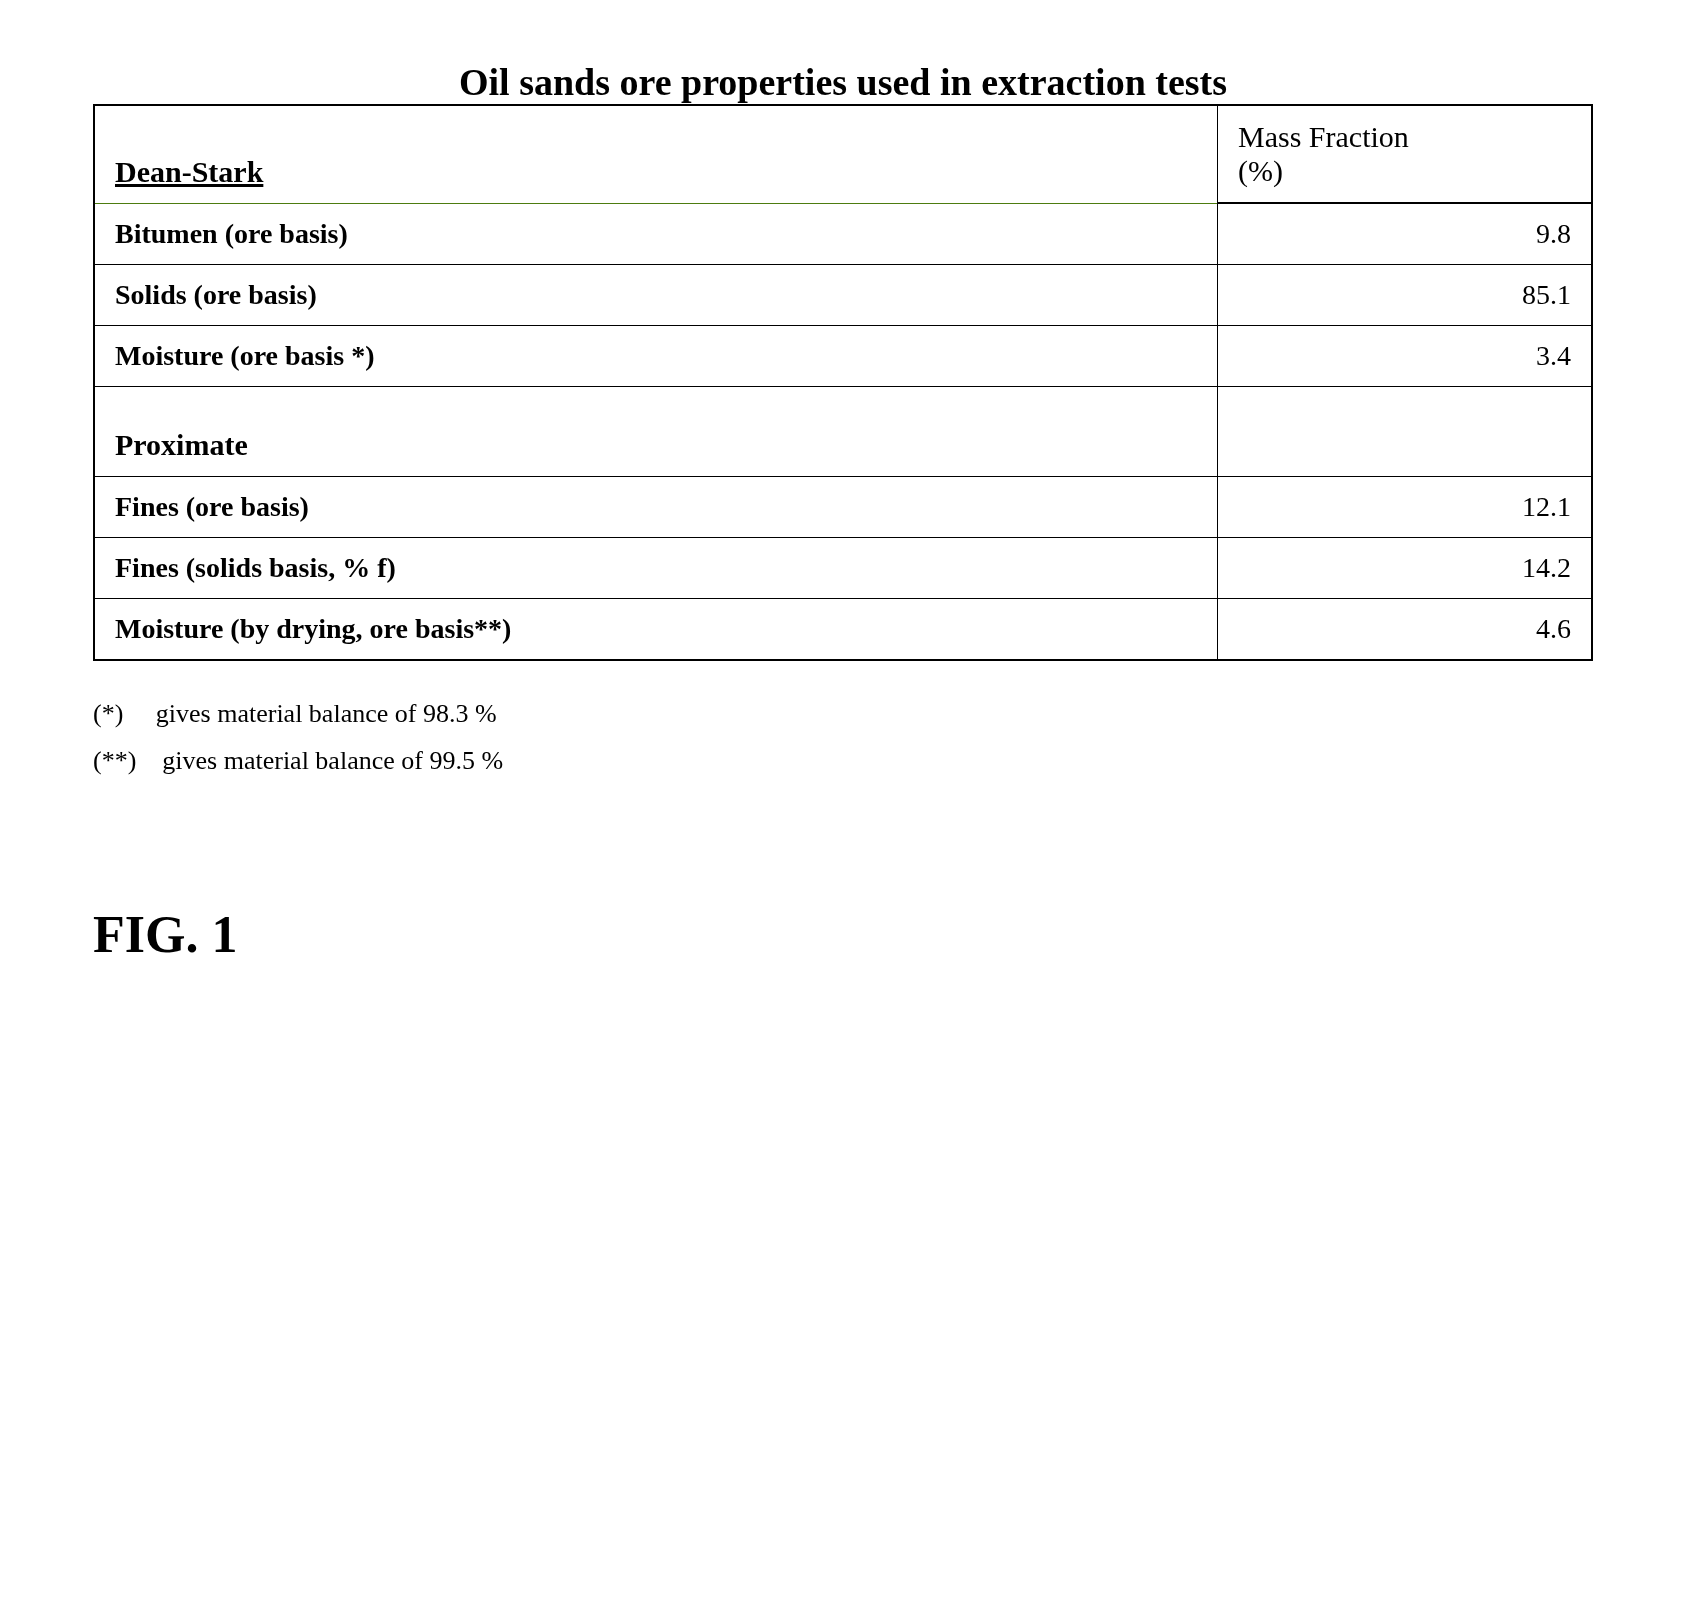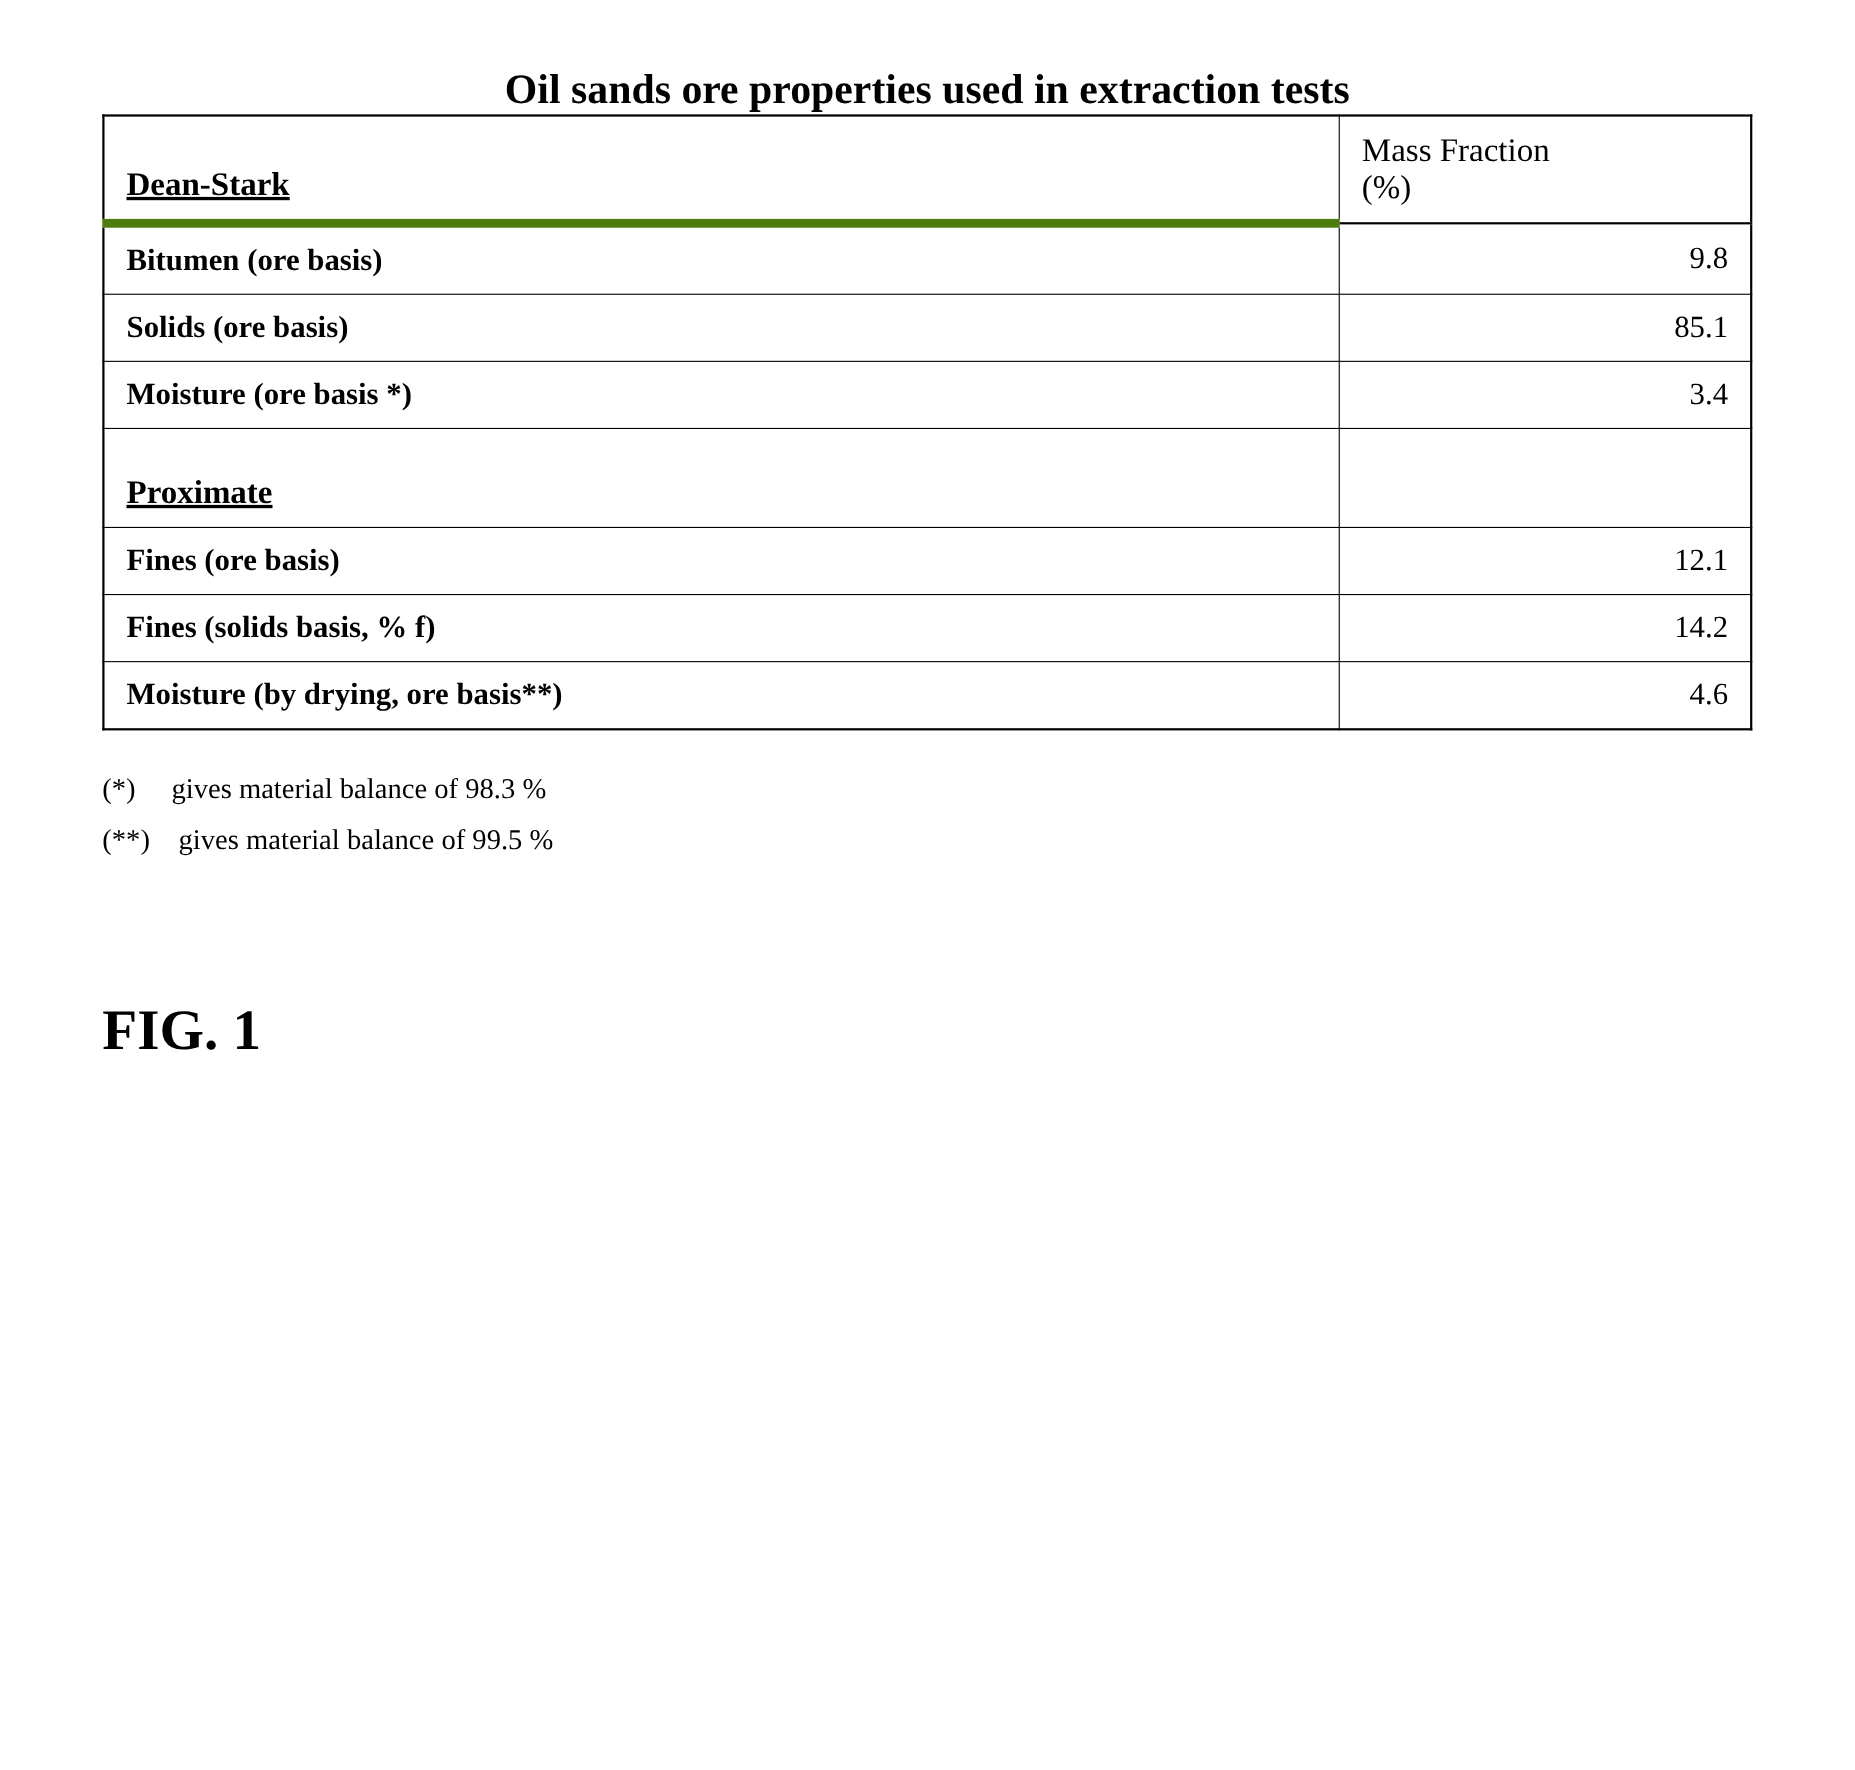--- a/index.html
+++ b/index.html
@@ -60,34 +60,33 @@
     .col-right {
       width: 25%;
       text-align: center;
     }
 
     .header-left {
       font-weight: bold;
       text-decoration: underline;
       font-size: 30px;
       vertical-align: bottom;
-      border-bottom: 8px solid #4d7c0f;
+      border-bottom: 1px solid #4d7c0f;
     }
 
     .header-right {
       font-weight: normal;
       text-align: left;
       font-size: 30px;
       border-bottom: 2px solid #000000;
       vertical-align: middle;
     }
 
     .section-label td {
       font-weight: bold;
-      text-decoration: underline;
       font-size: 30px;
       height: 90px;
       vertical-align: bottom;
       padding-bottom: 14px;
     }
 
     .data-row td.col-right {
       text-align: right;
     }
 

